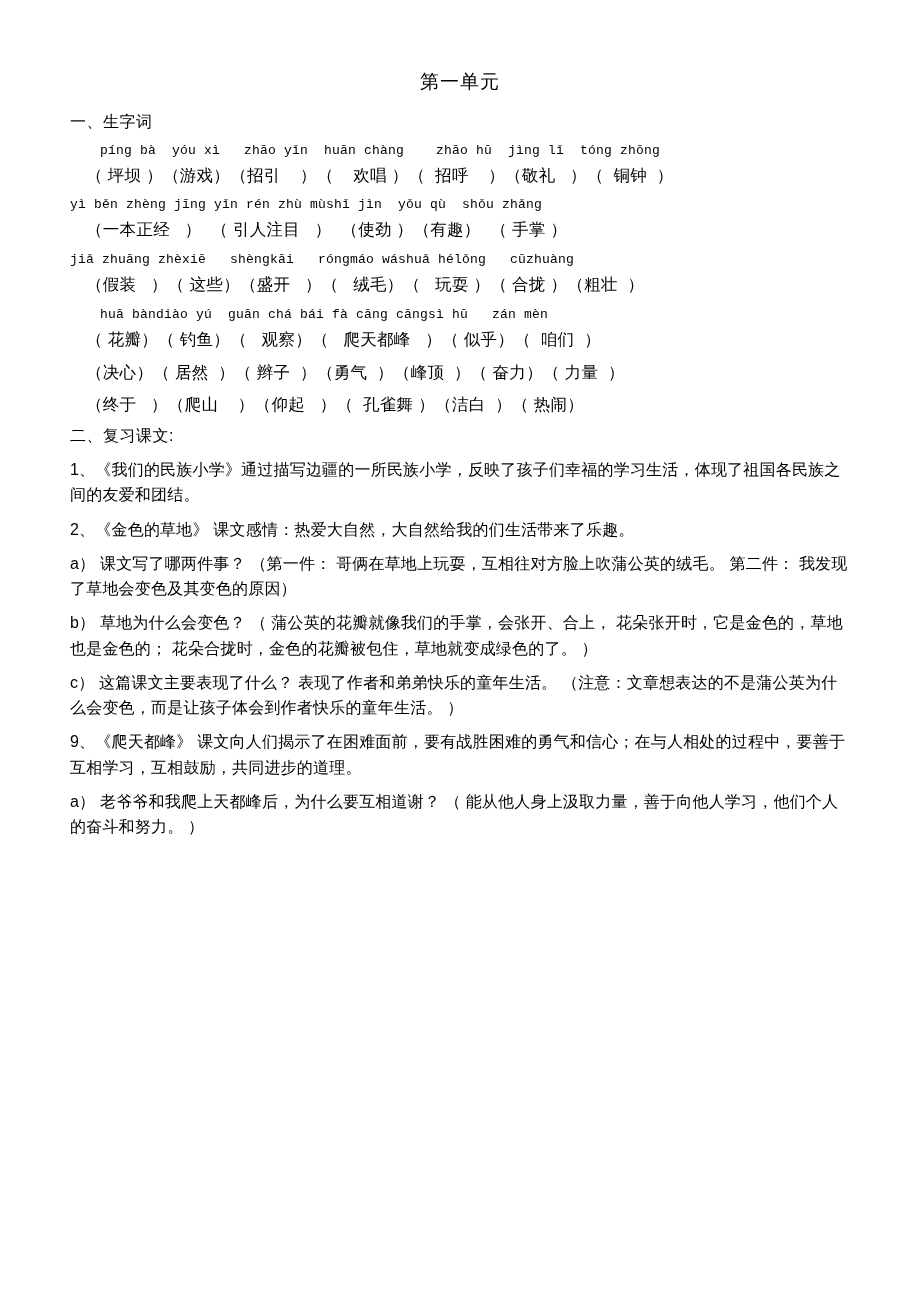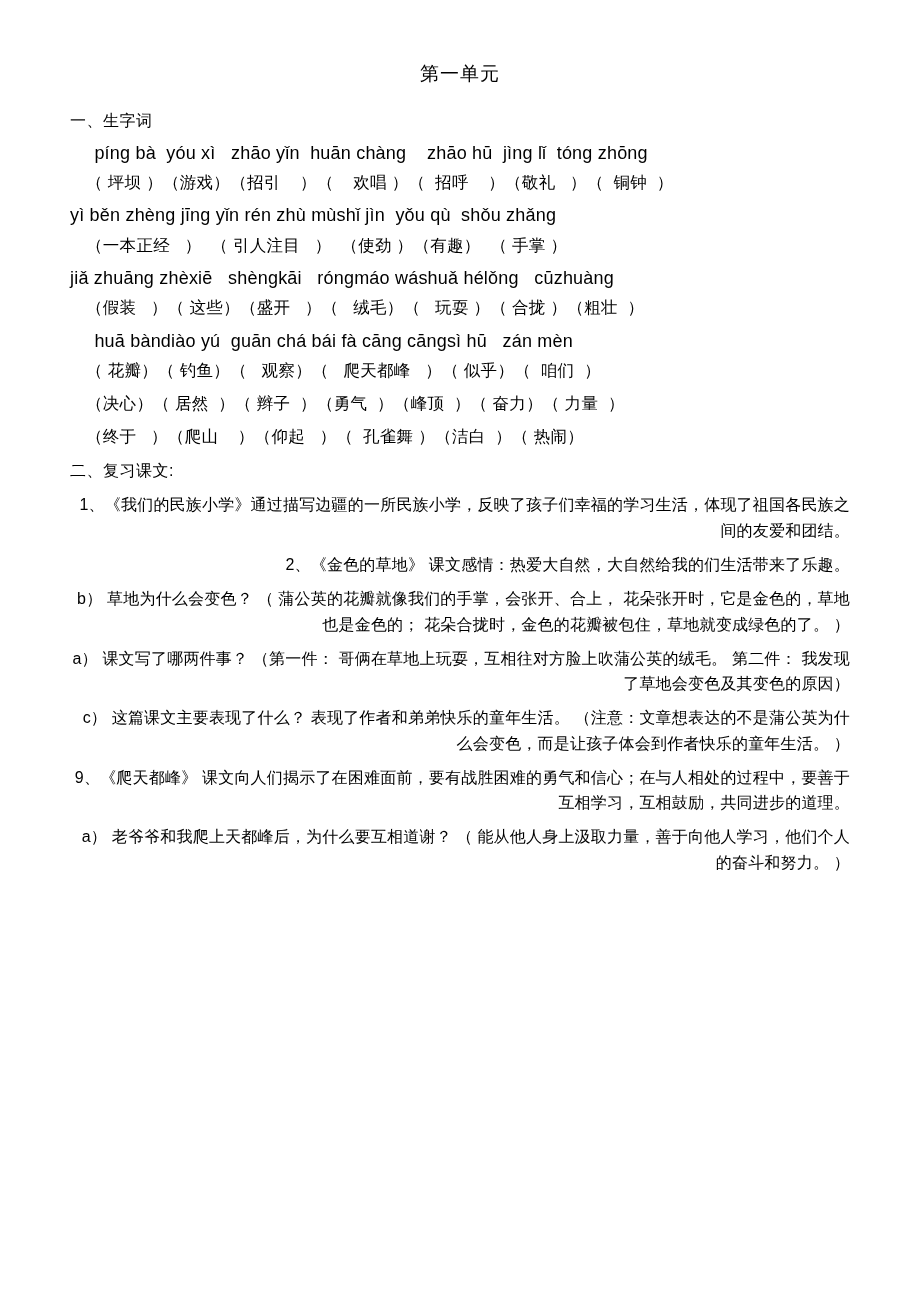--- a/index.html
+++ b/index.html
@@ -13,42 +13,42 @@
     font-family: "Liberation Sans", "DejaVu Sans", sans-serif;
     color: #000000;
     overflow: hidden;
   }
   .page {
     position: relative;
     width: 920px;
     height: 1302px;
     background: #ffffff;
     box-sizing: border-box;
-    padding: 2px 70px;
+    padding: 10px 70px;
   }
   .doc-title {
     text-align: center;
     font-size: 19px;
     line-height: 1.5;
     margin: 0;
     padding-top: 58px;
     padding-bottom: 10px;
     letter-spacing: 1px;
     font-weight: 400;
   }
   .section-head {
     font-size: 16px;
     line-height: 1.5;
-    margin: 10px 0 6px 0;
+    margin: 3px 0 6px 0;
     letter-spacing: 0.5px;
   }
   
   .pinyin {
-    font-family: Liberation Sans, sans-serif;
-    font-size: 18px;
+    font-family: Liberation Mono, monospace;
+    font-size: 13px;
     line-height: 1.62;
     margin: 2px 0 0 0;
     white-space: pre-wrap;
     letter-spacing: 0.2px;
   }
   .pinyin.indent {
     text-indent: 14px;
   }
   
   .hanzi {
@@ -56,21 +56,21 @@
     line-height: 1.62;
     margin: 1px 0 6px 16px;
     white-space: pre-wrap;
     letter-spacing: 0.3px;
   }
   .para {
     font-size: 16px;
     line-height: 1.58;
     margin: 9px 0 0 0;
     white-space: pre-wrap;
-    text-align: right;
+    text-align: left;
     letter-spacing: 0.2px;
   }
   .vocab-block {
     margin-bottom: 2px;
   }
 </style>
 </head>
 <body>
 
 <div class="page">
@@ -111,21 +111,21 @@
     </div>
 
   </div>
 
   <div class="section">
 
     <div class="section-head">二、复习课文:</div>
 
     <p class="para">1、《我们的民族小学》通过描写边疆的一所民族小学，反映了孩子们幸福的学习生活，体现了祖国各民族之间的友爱和团结。</p>
     <p class="para">2、《金色的草地》 课文感情：热爱大自然，大自然给我的们生活带来了乐趣。</p>
+    <p class="para">a） 课文写了哪两件事？ （第一件： 哥俩在草地上玩耍，互相往对方脸上吹蒲公英的绒毛。 第二件： 我发现了草地会变色及其变色的原因）</p>
     <p class="para">b） 草地为什么会变色？ （ 蒲公英的花瓣就像我们的手掌，会张开、合上， 花朵张开时，它是金色的，草地也是金色的； 花朵合拢时，金色的花瓣被包住，草地就变成绿色的了。 ）</p>
-    <p class="para">a） 课文写了哪两件事？ （第一件： 哥俩在草地上玩耍，互相往对方脸上吹蒲公英的绒毛。 第二件： 我发现了草地会变色及其变色的原因）</p>
     <p class="para">c） 这篇课文主要表现了什么？ 表现了作者和弟弟快乐的童年生活。 （注意：文章想表达的不是蒲公英为什么会变色，而是让孩子体会到作者快乐的童年生活。 ）</p>
     <p class="para">9、《爬天都峰》 课文向人们揭示了在困难面前，要有战胜困难的勇气和信心；在与人相处的过程中，要善于互相学习，互相鼓励，共同进步的道理。</p>
     <p class="para">a） 老爷爷和我爬上天都峰后，为什么要互相道谢？ （ 能从他人身上汲取力量，善于向他人学习，他们个人的奋斗和努力。 ）</p>
 
   </div>
 
 </div>
 
 </body></html>

